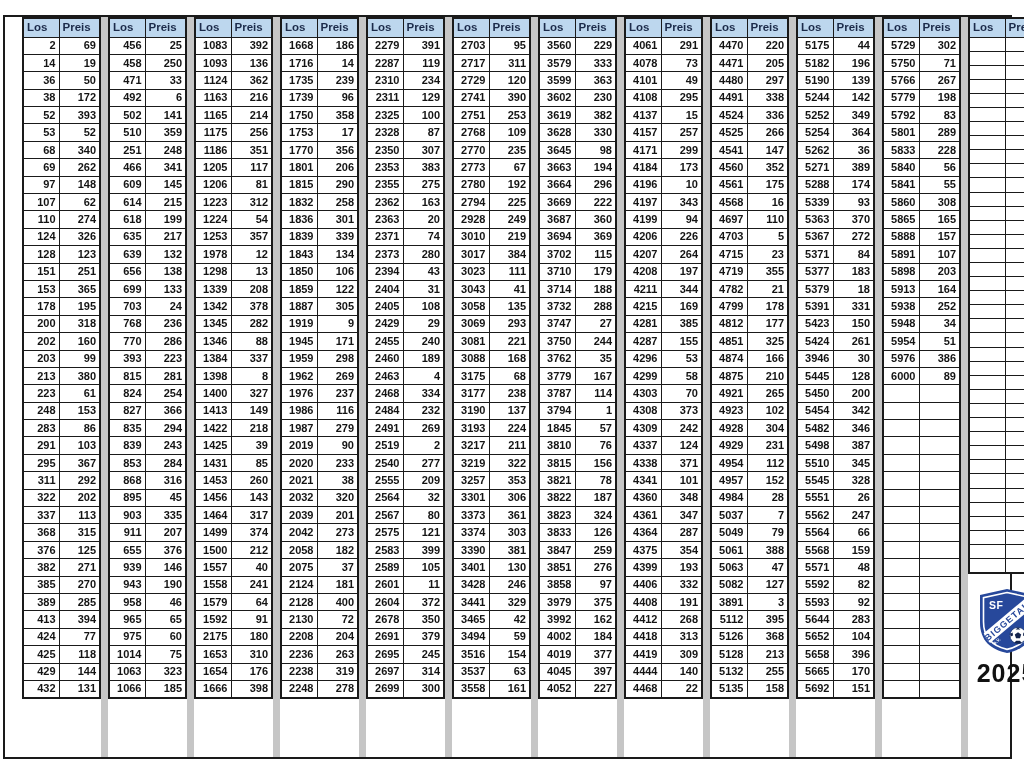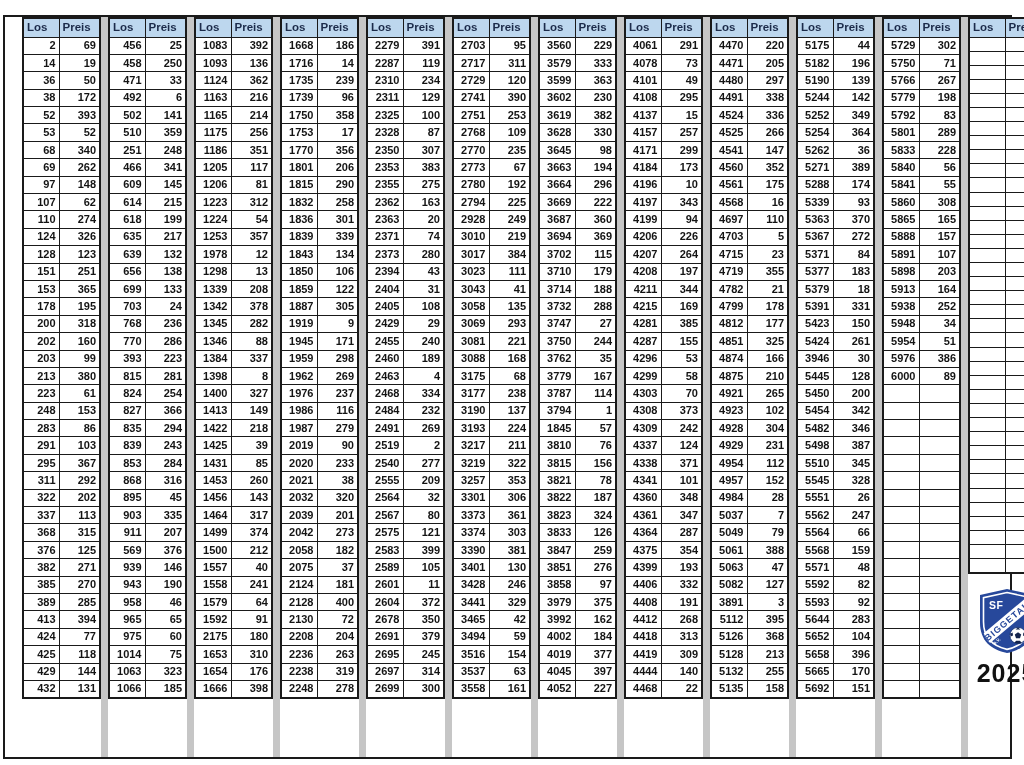--- a/index.html
+++ b/index.html
@@ -338,21 +338,21 @@
         </tr>
         <tr>
           <td>903</td>
           <td>335</td>
         </tr>
         <tr>
           <td>911</td>
           <td>207</td>
         </tr>
         <tr>
-          <td>569</td>
+          <td>655</td>
           <td>376</td>
         </tr>
         <tr>
           <td>939</td>
           <td>146</td>
         </tr>
         <tr>
           <td>943</td>
           <td>190</td>
         </tr>

